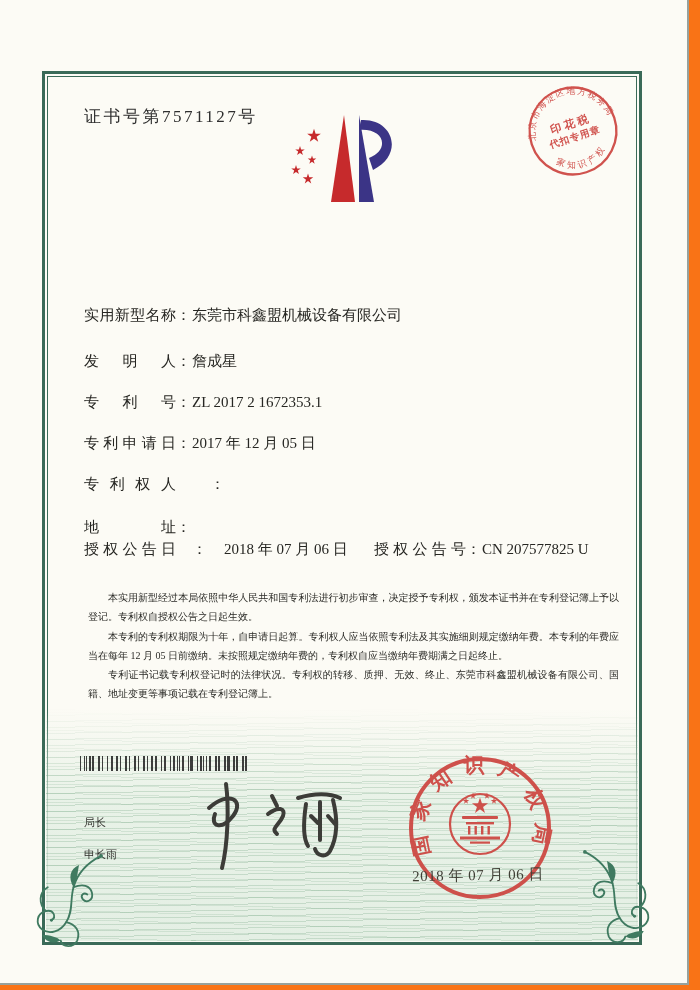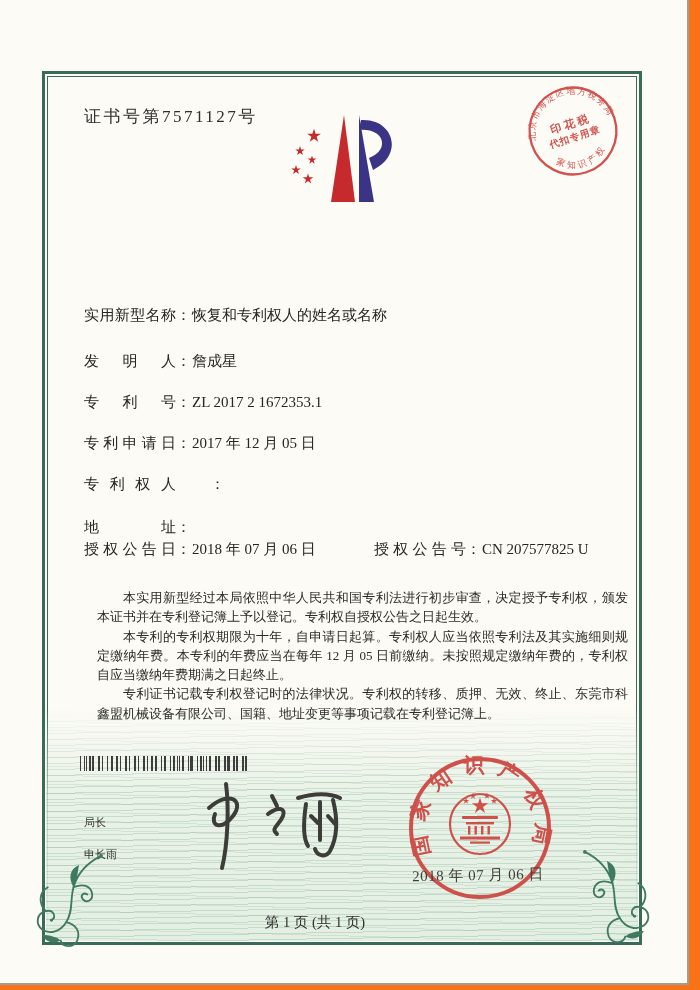--- a/index.html
+++ b/index.html
@@ -21,23 +21,23 @@
   .logo{position:absolute;left:287px;top:112px;width:110px;height:96px;}
   .title{position:absolute;left:42px;width:594px;top:209px;text-align:center;
          font-size:37px;font-weight:700;letter-spacing:5px;color:#333330;}
   .tax-stamp{position:absolute;left:520px;top:78px;width:106px;height:106px;transform:rotate(-18deg);opacity:.92;}
   .fields{position:absolute;left:84px;top:305px;width:523px;color:#262622;}
   .frow{display:flex;align-items:flex-start;font-size:15px;line-height:20px;}
   .flabel{width:92px;text-align:justify;text-align-last:justify;flex:none;}
   .fcolon{width:16px;flex:none;}
   .fvalue{flex:1;line-height:21px;}
   .mb-a{margin-bottom:25px;}.mb-b{margin-bottom:20px;}.mb-c{margin-bottom:23px;gap:34px;}.mb-d{margin-bottom:2px;}
-  .grant-row{position:relative;}
+  .grant-row{position:relative;gap:16px;}
   .grant-pair2{position:absolute;left:270px;top:0;display:flex;margin-left:20px;}
-  .paras{position:absolute;left:97px;top:588px;width:531px;font-size:13px;line-height:19.3px;
+  .paras{position:absolute;left:88px;top:588px;width:531px;font-size:10px;line-height:19.3px;
          color:#2b2b27;text-align:justify;}
   .paras p{margin:0;text-indent:2em;}
   .barcode{position:absolute;left:80px;top:756px;width:167px;height:15px;opacity:.85;
      background-image:
        repeating-linear-gradient(90deg,#1f1f1f 0 1.5px,transparent 1.5px 3.5px,#1f1f1f 3.5px 5px,transparent 5px 9px),
        repeating-linear-gradient(90deg,transparent 0 6px,#1f1f1f 6px 7px,transparent 7px 13px);}
   .director{position:absolute;left:84px;top:806px;font-size:11px;color:#2f2f2b;line-height:32px;}
   .signature{position:absolute;left:182px;top:776px;width:175px;height:100px;}
   .seal{position:absolute;left:404px;top:752px;width:152px;height:152px;}
   .seal-date{position:absolute;left:402px;top:866px;width:152px;text-align:center;font-size:15px;
@@ -92,21 +92,21 @@
       <text x="55" y="65" font-size="10" font-weight="bold" letter-spacing="1" text-anchor="middle" fill="#cd4540">代扣专用章</text>
       <text font-size="9.2" letter-spacing="3" fill="#cd4540">
         <textPath href="#tsb" startOffset="50%" text-anchor="middle">国家知识产权局</textPath>
       </text>
     </svg>
 
     <div class="fields">
       <div class="frow mb-a">
         <span class="flabel">实用新型名称</span>
         <span class="fcolon">：</span>
-        <span class="fvalue">恢复和专利权人的姓名或名称</span>
+        <span class="fvalue">东莞市科鑫盟机械设备有限公司</span>
       </div>
       <div class="frow mb-b">
         <span class="flabel">发明人</span>
         <span class="fcolon">：</span>
         <span class="fvalue">詹成星</span>
       </div>
       <div class="frow mb-b">
         <span class="flabel">专利号</span>
         <span class="fcolon">：</span>
         <span class="fvalue">ZL 2017 2 1672353.1</span>
@@ -187,21 +187,20 @@
           <rect x="70.5" y="74" width="2.4" height="8.5"></rect>
           <rect x="77" y="74" width="2.4" height="8.5"></rect>
           <rect x="83.5" y="74" width="2.4" height="8.5"></rect>
           <rect x="56" y="84.5" width="40" height="3"></rect>
           <rect x="66" y="89.5" width="20" height="2.2"></rect>
         </g>
       </g>
     </svg>
     <div class="seal-date">2018 年 07 月 06 日</div>
 
-    <div class="footer">第 1 页 (共 1 页)</div>
 
     <svg class="flourish bl" viewBox="0 0 100 110">
       <g fill="none" stroke="#3f7a60" stroke-width="2" stroke-linecap="round">
         <path d="M86,6 C70,14 60,26 56,40 C52,54 56,66 48,78 C42,88 30,92 22,86 C14,80 16,68 26,66 C34,64 38,72 32,76"></path>
         <path d="M56,40 C66,36 74,38 76,46 C78,54 70,58 66,53 C63,49 67,45 71,48"></path>
         <path d="M48,78 C58,80 64,88 60,98 C56,106 44,106 42,98"></path>
         <path d="M26,66 C18,58 18,46 28,40"></path>
       </g>
       <g fill="#3f7a60">
         <path d="M56,40 C50,30 52,20 62,16 C60,26 60,34 56,40 Z"></path>

